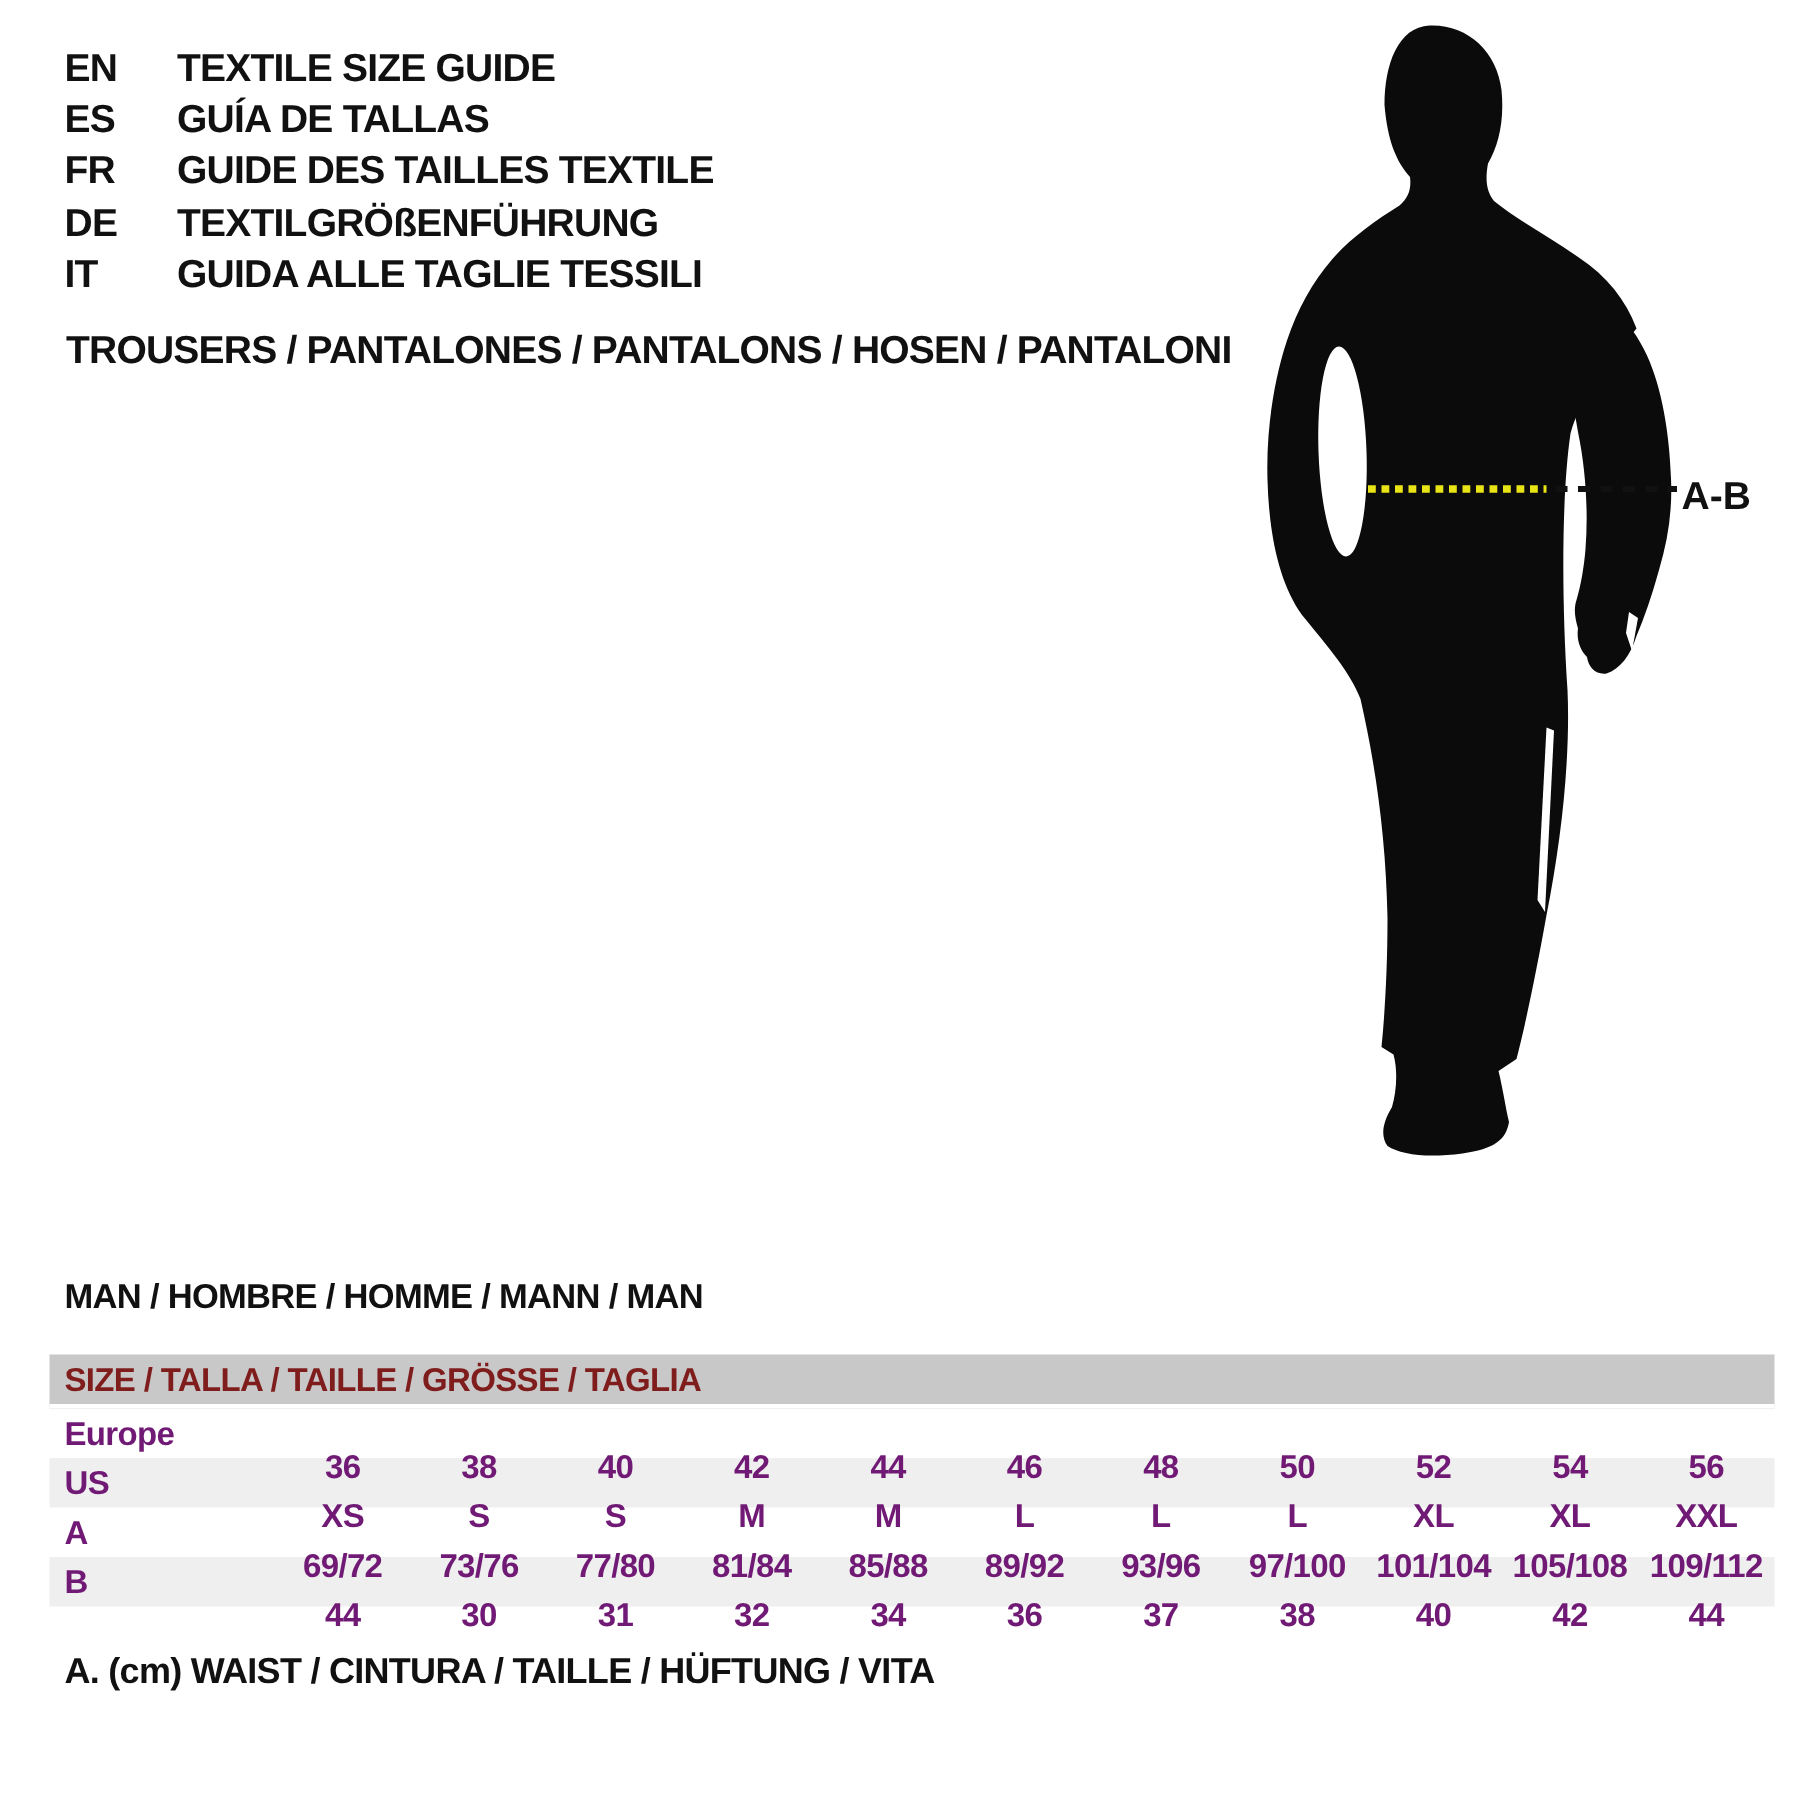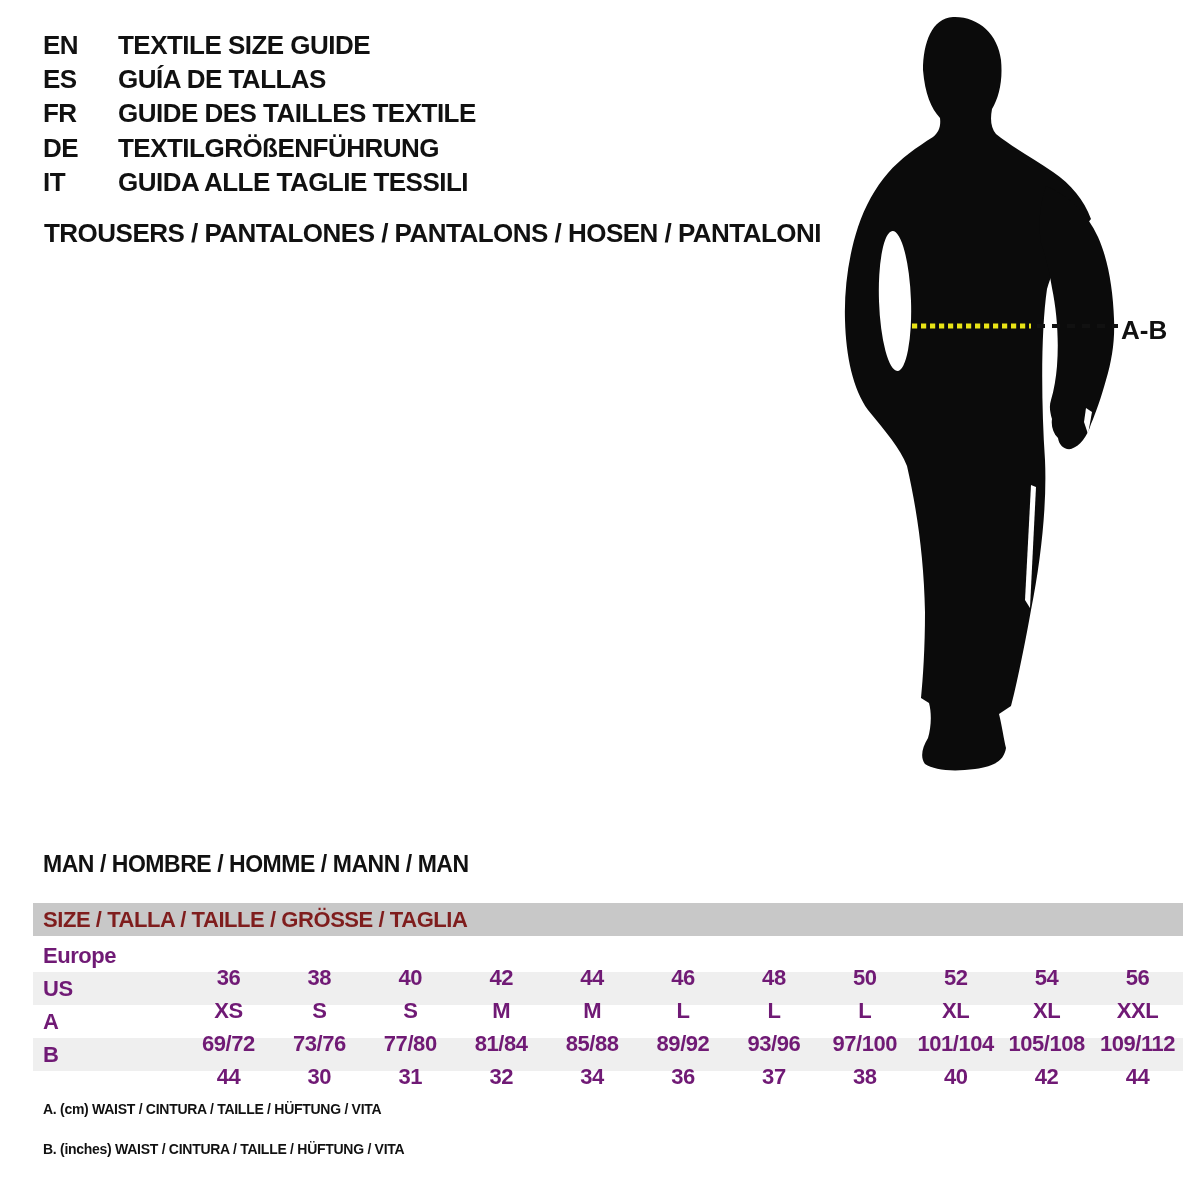--- a/index.html
+++ b/index.html
@@ -27,21 +27,21 @@
   
   .size-table{position:absolute;left:33px;top:903px;width:1150px;font-weight:bold;}
   .t-header{height:33px;line-height:33px;background:#c8c8c8;border-bottom:3px solid #fff;
             padding-left:10px;font-size:22px;color:#7f1d1d;letter-spacing:-0.02em;}
   .t-row{display:flex;height:33px;line-height:33px;font-size:22px;color:#701a75;letter-spacing:-0.02em;}
   .t-row.stripe{background:#efefef;}
   .t-label{width:150px;padding-left:10px;box-sizing:border-box;text-align:left;}
   .t-cell{flex:1;text-align:center;margin-top:22px;}
 
   
-  .footnote{position:absolute;left:43px;font-size:14px;font-weight:bold;
+  .footnote{position:absolute;left:43px;font-size:24px;font-weight:bold;
             letter-spacing:-0.02em;white-space:nowrap;}
   .footnote.fa{top:1101px;}
   .footnote.fb{top:1141px;}
 </style>
 </head>
 <body>
 
 <div class="canvas">
 
   <div class="lang-block">
@@ -189,15 +189,14 @@
       <span class="t-cell">36</span>
       <span class="t-cell">37</span>
       <span class="t-cell">38</span>
       <span class="t-cell">40</span>
       <span class="t-cell">42</span>
       <span class="t-cell">44</span>
     </div>
   </div>
 
   <div class="footnote fa">A. (cm) WAIST / CINTURA / TAILLE / HÜFTUNG / VITA</div>
-  <div class="footnote fb">B. (inches) WAIST / CINTURA / TAILLE / HÜFTUNG / VITA</div>
 
 </div>
 
 </body></html>

